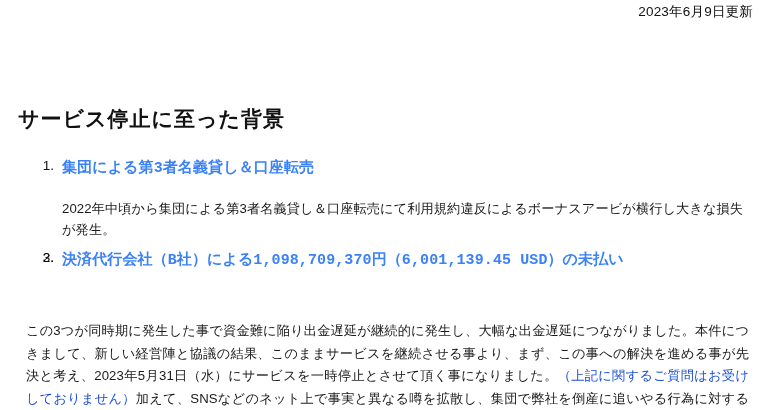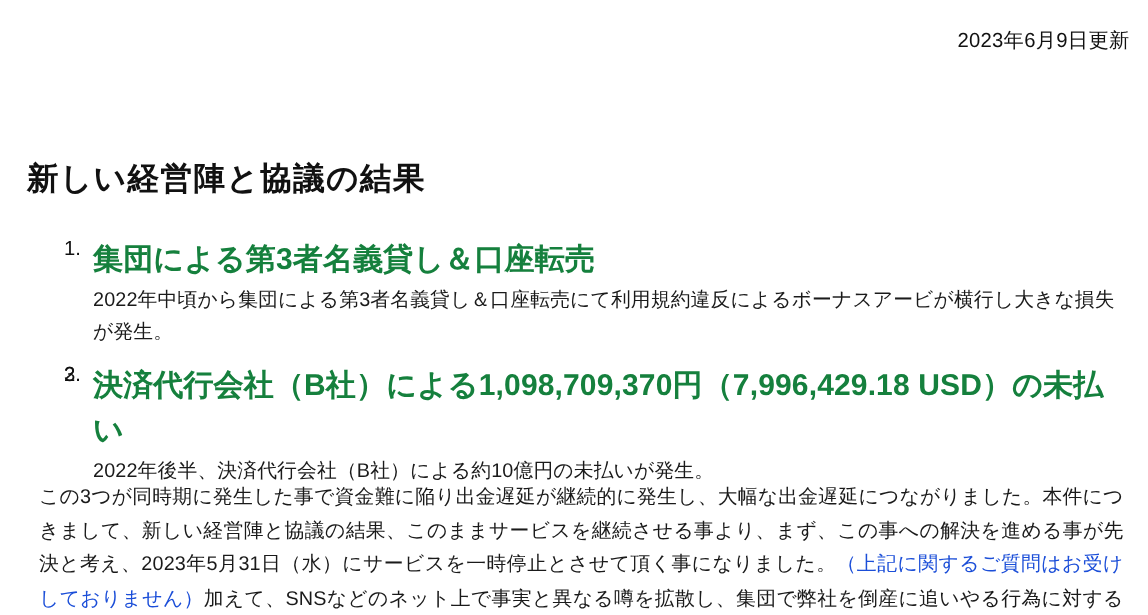--- a/index.html
+++ b/index.html
@@ -15,21 +15,21 @@
     overflow: hidden;
   }
   .page {
     position: relative;
     width: 765px;
     height: 410px;
     box-sizing: border-box;
   }
   .header-meta {
     position: absolute;
-    top: 17px;
+    top: 2px;
     right: 12px;
     text-align: right;
     line-height: 1.55;
   }
   .header-meta div {
     font-size: 13.5px;
     color: #111111;
     letter-spacing: 0.2px;
   }
   .header-meta .line2 {
@@ -63,31 +63,32 @@
   .num {
     position: absolute;
     left: 0;
     top: 0;
     width: 22px;
     text-align: right;
     font-size: 13.5px;
     color: #111111;
   }
   .item-title {
-    font-size: 20px;
+    font-size: 15px;
     font-weight: bold;
-    color: #15803d;
+    color: #3b82f6;
     line-height: 1.5;
     letter-spacing: 0.1px;
+    font-family: Liberation Mono, monospace;
   }
   .item-desc {
     font-size: 13.2px;
     color: #1a1a1a;
     line-height: 1.62;
-    margin-top: 1px;
+    margin-top: 17px;
     letter-spacing: 0.1px;
   }
   .summary {
     position: absolute;
     top: 320px;
     left: 26px;
     right: 16px;
     font-size: 13.2px;
     line-height: 1.72;
     color: #1a1a1a;
@@ -100,36 +101,35 @@
 </style>
 </head>
 <body>
 
 <div class="page">
 
   <div class="header-meta">
     <div class="line1">2023年6月9日更新</div>
   </div>
 
-  <div class="section-title">新しい経営陣と協議の結果</div>
+  <div class="section-title">サービス停止に至った背景</div>
 
   <div class="content">
     <ol class="items">
       <li>
         <span class="num">1.</span>
         <div class="item-title">集団による第3者名義貸し＆口座転売</div>
         <div class="item-desc">2022年中頃から集団による第3者名義貸し＆口座転売にて利用規約違反によるボーナスアービが横行し大きな損失が発生。</div>
       </li>
       <li>
         <span class="num">2.</span>
       </li>
       <li>
         <span class="num">3.</span>
-        <div class="item-title">決済代行会社（B社）による1,098,709,370円（7,996,429.18 USD）の未払い</div>
-        <div class="item-desc">2022年後半、決済代行会社（B社）による約10億円の未払いが発生。</div>
+        <div class="item-title">決済代行会社（B社）による1,098,709,370円（6,001,139.45 USD）の未払い</div>
       </li>
     </ol>
   </div>
 
   <div class="summary">
     <span>この3つが同時期に発生した事で資金難に陥り出金遅延が継続的に発生し、大幅な出金遅延につながりました。本件につきまして、新しい経営陣と協議の結果、このままサービスを継続させる事より、まず、この事への解決を進める事が先決と考え、2023年5月31日（水）にサービスを一時停止とさせて頂く事になりました。</span><span class="blue">（上記に関するご質問はお受けしておりません）</span><span>加えて、SNSなどのネット上で事実と異なる噂を拡散し、集団で弊社を倒産に追いやる行為に対する一時的な休止でもございます。</span>
   </div>
 
 </div>
 

